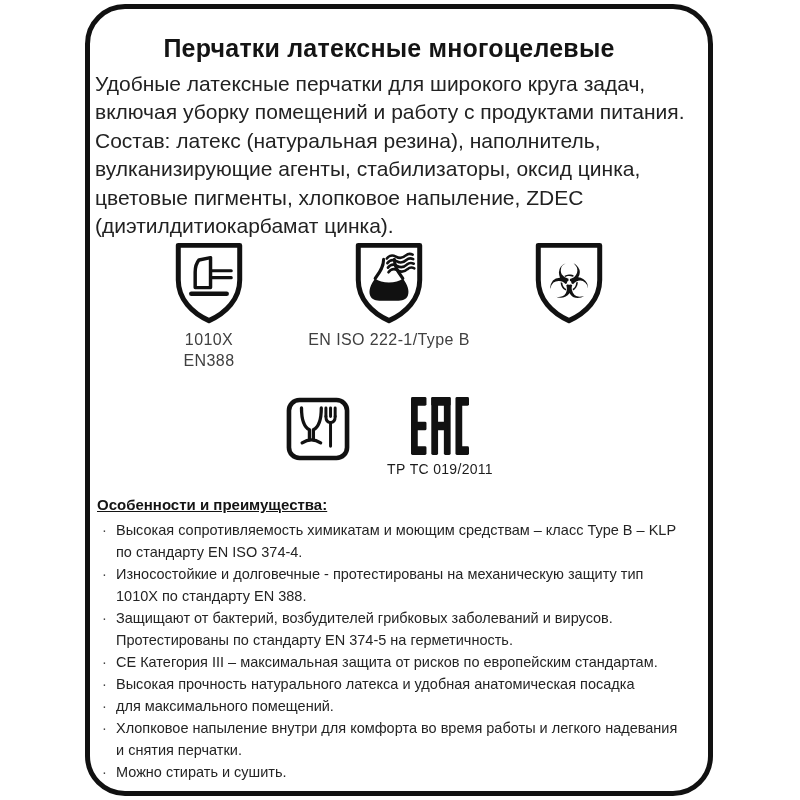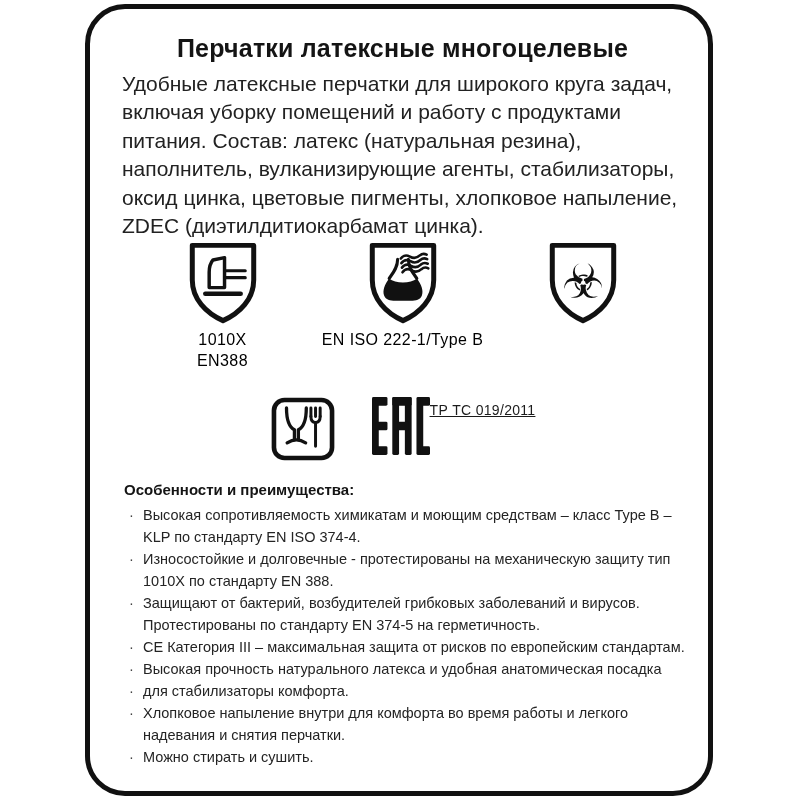--- a/index.html
+++ b/index.html
@@ -8,49 +8,49 @@
     --bg:#ffffff;
   }
   *{margin:0;padding:0;box-sizing:border-box;}
   html,body{width:800px;height:800px;background:var(--bg);
     font-family:"Liberation Sans","DejaVu Sans",sans-serif;color:var(--ink);}
   .card{
     width:628px;height:792px;
     margin:4px auto 0 85px;
     border:5px solid var(--line);
     border-radius:40px;
-    padding:24px 22px 16px 29px;
+    padding:24px 22px 16px 2px;
     overflow:hidden;
     background:var(--bg);
   }
   .title{
     text-align:center;font-weight:700;font-size:25px;line-height:30px;
     letter-spacing:.2px;color:#141414;
   }
   .desc{
     margin:7px 0 0 3px;
     font-size:21px;line-height:28.4px;color:#222;
     max-width:592px;
   }
   .badges{
     display:flex;justify-content:center;margin-top:0;
   }
   .badge{width:180px;display:flex;flex-direction:column;align-items:center;}
   .badge svg.shield{width:82px;height:86px;display:block;}
   .badge .lbl{margin-top:3px;text-align:center;font-size:16px;line-height:21px;
-    letter-spacing:.4px;color:#000000;}
+    letter-spacing:.4px;color:#404040;}
   .certs{
     display:flex;justify-content:center;align-items:flex-start;gap:36px;margin-top:25px;
   }
   .food-icon svg{width:66px;height:66px;display:block;}
-  .eac{display:flex;flex-direction:row;text-decoration:underline;}
+  .eac{display:flex;flex-direction:column;align-items:center;}
   .eac svg{width:58px;height:58px;display:block;margin-top:1px;}
   .eac .cap{margin-top:6px;font-size:14px;letter-spacing:.3px;color:#1c1c1c;}
   .features{margin:17px 0 0 5px;}
-  .features h2{font-size:15px;font-weight:700;line-height:22px;color:#141414;}
+  .features h2{font-size:15px;font-weight:700;line-height:22px;color:#141414;text-decoration:underline;}
   .features ul{list-style:none;margin-top:3px;padding-left:5px;}
   .features li{display:flex;font-size:14.5px;line-height:22px;color:#242424;}
   .features li .dot{flex:none;width:14px;text-align:left;color:#444;}
   .features li .ft{flex:1;max-width:562px;}
   svg .stroke{fill:none;stroke:var(--line);stroke-linecap:round;stroke-linejoin:round;}
   svg .fill{fill:var(--line);stroke:none;}
 </style>
 </head>
 <body>
 
@@ -154,21 +154,21 @@
       <li>
           <span class="dot">·</span>
           <span class="ft">СЕ Категория III – максимальная защита от рисков по европейским стандартам.</span>
         </li>
       <li>
           <span class="dot">·</span>
           <span class="ft">Высокая прочность натурального латекса и удобная анатомическая посадка</span>
         </li>
       <li>
           <span class="dot">·</span>
-          <span class="ft">для стабилизаторы комфорта.</span>
+          <span class="ft">для максимального помещений.</span>
         </li>
       <li>
           <span class="dot">·</span>
           <span class="ft">Хлопковое напыление внутри для комфорта во время работы и легкого надевания и снятия перчатки.</span>
         </li>
       <li>
           <span class="dot">·</span>
           <span class="ft">Можно стирать и сушить.</span>
         </li>
     </ul>

